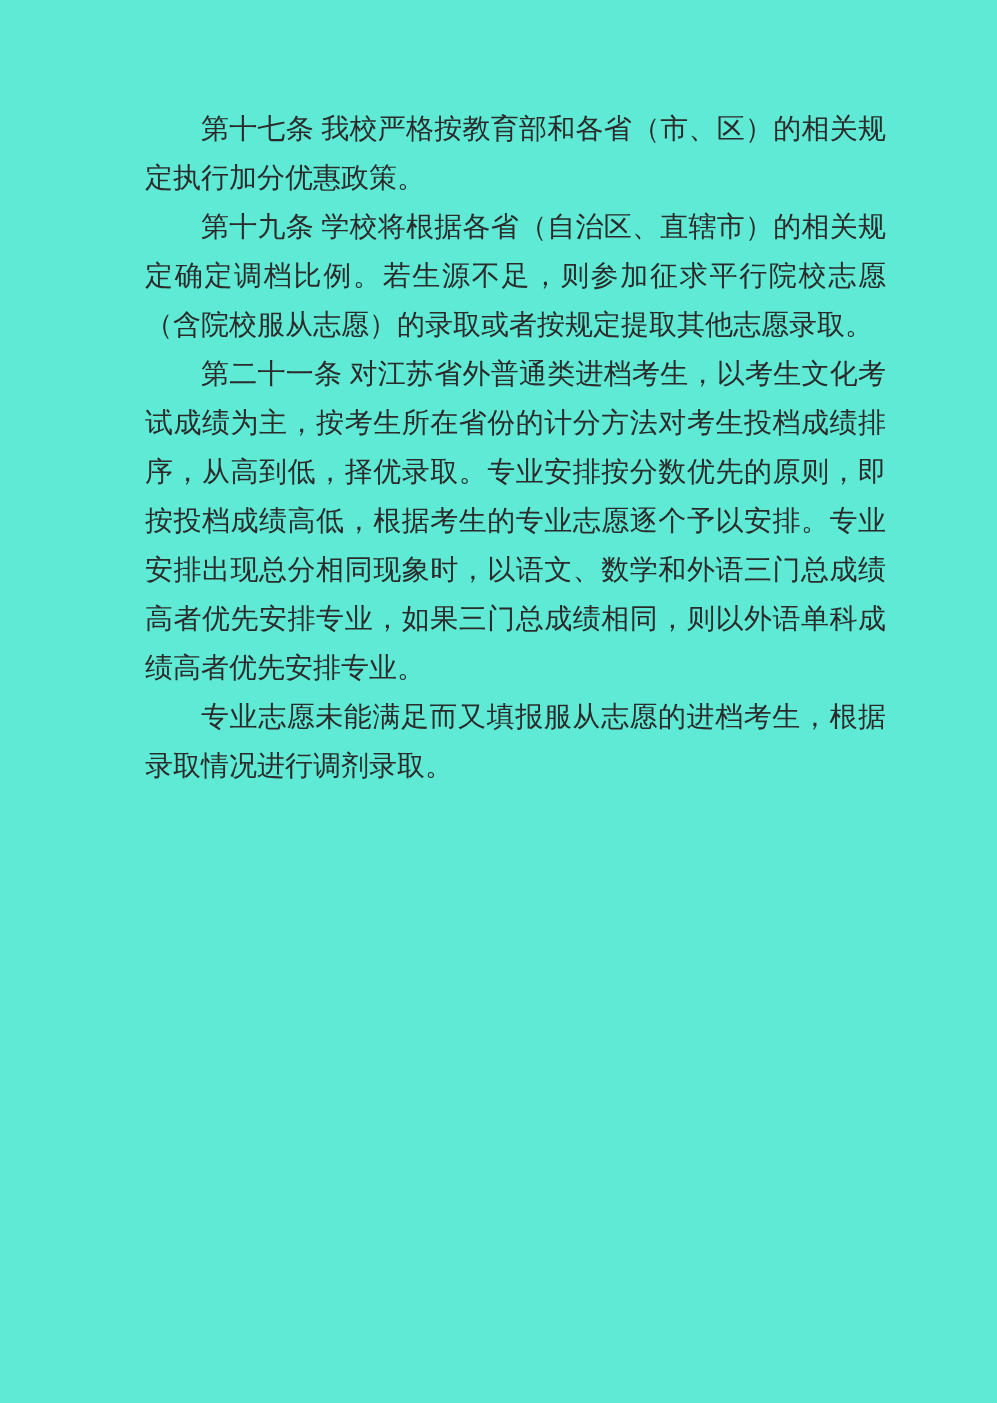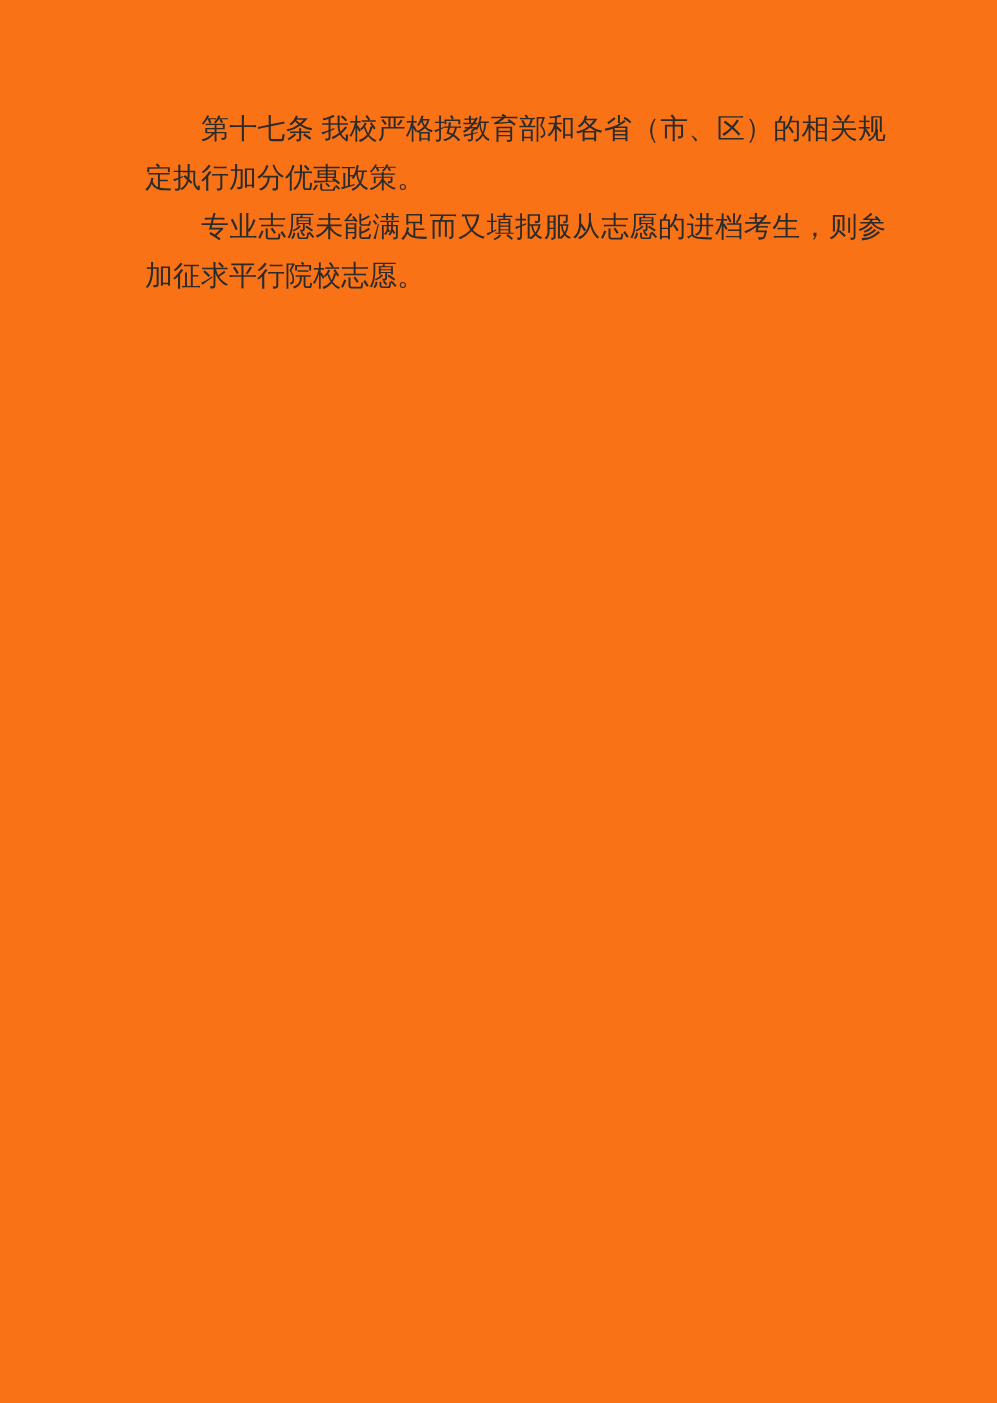--- a/index.html
+++ b/index.html
@@ -13,21 +13,21 @@
     position: relative;
     font-family: "Liberation Serif", "DejaVu Serif", serif;
     overflow: hidden;
   }
   .page {
     position: absolute;
     left: 0;
     top: 0;
     width: 997px;
     height: 1403px;
-    background: #f97316;
+    background: #5eead4;
   }
   .text-block {
     position: absolute;
     left: 145px;
     top: 104px;
     width: 741px;
   }
   .text-block p {
     margin: 0;
     padding: 0;
@@ -39,15 +39,17 @@
     text-indent: 2em;
     word-break: break-all;
   }
 </style>
 </head>
 <body>
 
 <div class="page">
   <div class="text-block">
     <p>第十七条 我校严格按教育部和各省（市、区）的相关规定执行加分优惠政策。</p>
-    <p>专业志愿未能满足而又填报服从志愿的进档考生，则参加征求平行院校志愿。</p>
+    <p>第十九条 学校将根据各省（自治区、直辖市）的相关规定确定调档比例。若生源不足，则参加征求平行院校志愿（含院校服从志愿）的录取或者按规定提取其他志愿录取。</p>
+    <p>第二十一条 对江苏省外普通类进档考生，以考生文化考试成绩为主，按考生所在省份的计分方法对考生投档成绩排序，从高到低，择优录取。专业安排按分数优先的原则，即按投档成绩高低，根据考生的专业志愿逐个予以安排。专业安排出现总分相同现象时，以语文、数学和外语三门总成绩高者优先安排专业，如果三门总成绩相同，则以外语单科成绩高者优先安排专业。</p>
+    <p>专业志愿未能满足而又填报服从志愿的进档考生，根据录取情况进行调剂录取。</p>
   </div>
 </div>
 
 </body></html>

